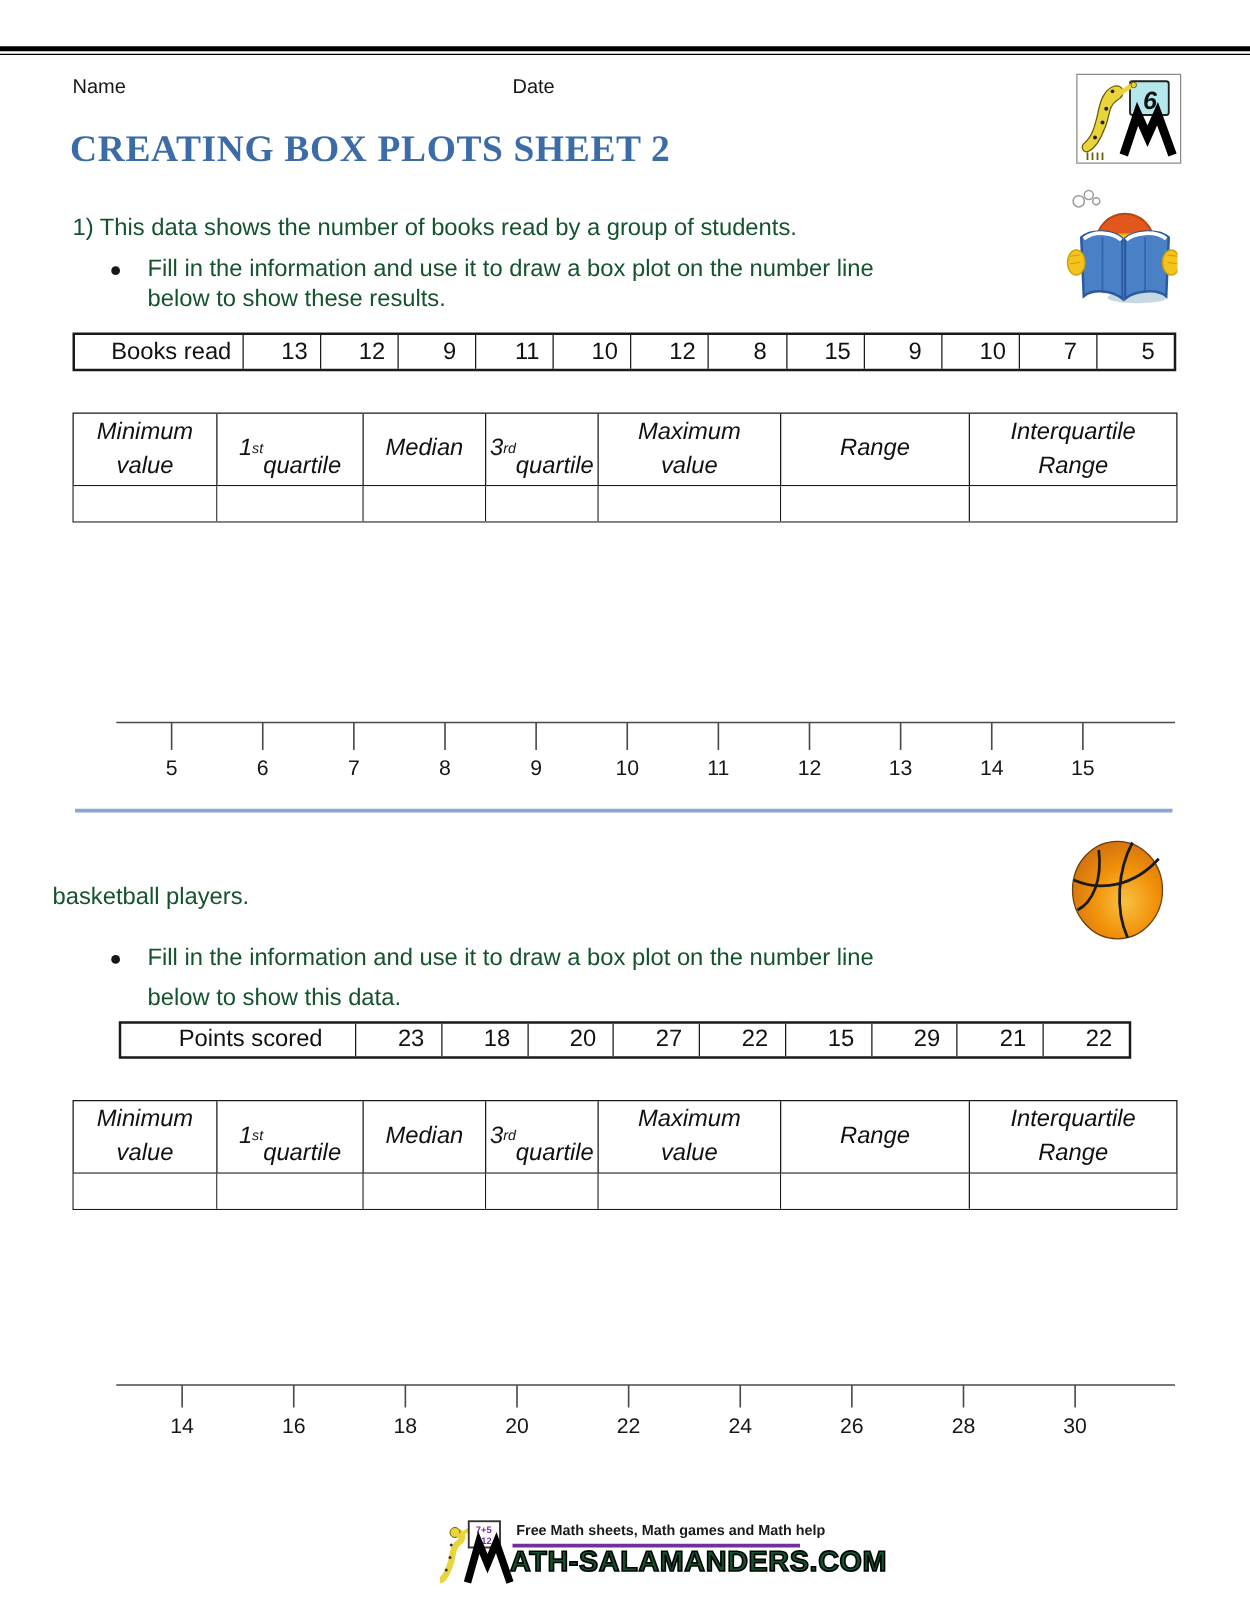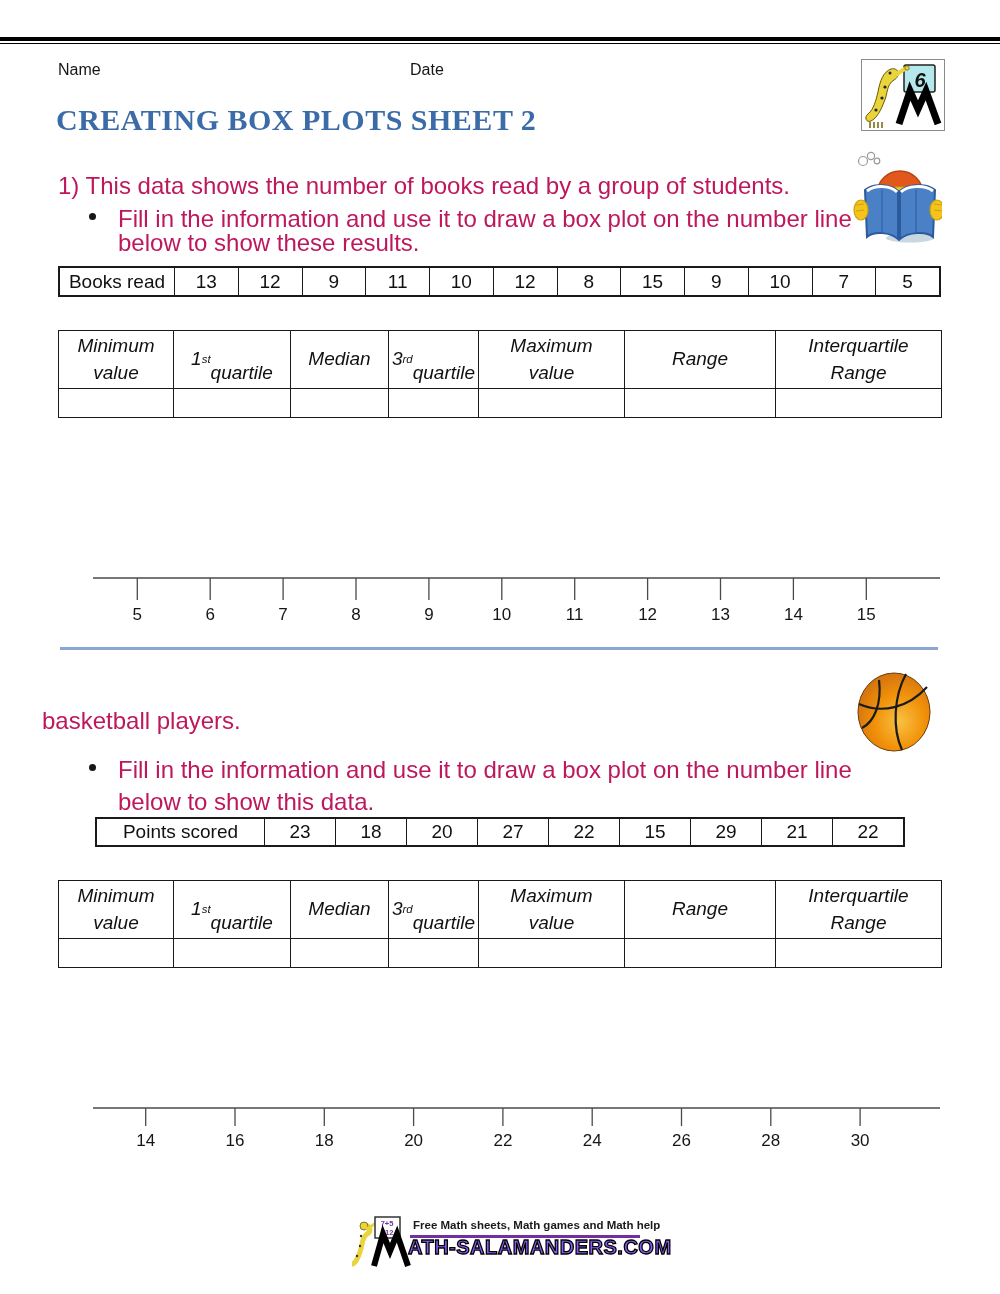--- a/index.html
+++ b/index.html
@@ -12,37 +12,37 @@
   .hdr-label{position:absolute;top:61px;font-size:16px;color:#161616;}
   .name-label{left:58px;}
   .date-label{left:410px;}
 
   .logo-box{position:absolute;left:861px;top:59px;width:84px;height:72px;
             border:1.2px solid #8a8a8a;background:#fff;box-sizing:border-box;}
 
   .page-title{position:absolute;left:56px;top:103px;font-family:"Liberation Serif", serif;
               font-size:30px;font-weight:600;letter-spacing:0.5px;color:var(--title-color,#3c6ca8);}
 
-  .body-text{position:absolute;font-size:24px;color:#be185d;white-space:nowrap;}
+  .body-text{position:absolute;font-size:19px;color:#14532d;white-space:nowrap;}
   .q1-prompt{left:58px;top:172px;}
   .bullet-dot{position:absolute;width:7px;height:7px;border-radius:50%;background:#161616;}
   .b1{left:89px;top:213px;}
   .b2{left:89px;top:764px;}
   .q1-bul1{left:118px;top:205px;}
   .q1-bul2{left:118px;top:229px;}
   .q2-line1{left:58px;top:675px;}
   .q2-line2{left:42px;top:707px;}
   .q2-bul1{left:118px;top:756px;}
   .q2-bul2{left:118px;top:788px;}
 
   .strip-table{position:absolute;display:flex;border:2px solid #1a1a1a;box-sizing:border-box;background:#fff;}
   .books-table{left:58px;top:266px;width:883px;height:31px;}
   .points-table{left:95px;top:817px;width:810px;height:30px;}
   .strip-table .cell{flex:1;display:flex;align-items:center;justify-content:center;
-      font-size:19px;border-right:1.2px solid #1a1a1a;box-sizing:border-box;}
+      font-size:19px;border-right:1.2px solid #1a1a1a;box-sizing:border-box;margin-left:20px;}
   .strip-table .cell:last-child{border-right:none;}
   .books-table .label-cell{flex:0 0 115px;}
   .points-table .label-cell{flex:0 0 168px;}
 
   .stats-table{position:absolute;left:58px;top:330px;display:grid;
       grid-template-columns:115px 117px 98px 90px 146px 151px 165px;
       grid-template-rows:58px 28px;border:1.8px solid #1a1a1a;box-sizing:border-box;background:#fff;font-style:italic;}
   .stats-table.second{top:880px;}
   .scell{border-right:1.2px solid #1a1a1a;box-sizing:border-box;display:flex;
          align-items:center;justify-content:center;text-align:center;}
@@ -58,22 +58,22 @@
 
   .divider{position:absolute;left:60px;top:647px;width:878px;height:2.5px;
            background:var(--divider-color,#8aa7d4);}
 
   .reader-art{position:absolute;left:852px;top:150px;}
   .basketball{position:absolute;left:856px;top:672px;}
 
   .footer-logo{position:absolute;left:352px;top:1214px;}
   .tagline{position:absolute;left:413px;top:1219px;font-size:11.5px;font-weight:bold;color:#1a1a1a;white-space:nowrap;}
   .purple-rule{position:absolute;left:410px;top:1235px;width:230px;height:2.5px;background:var(--rule-color,#7030a0);}
-  .wordmark{position:absolute;left:408px;top:1236px;font-size:20px;font-weight:bold;
-            letter-spacing:0.5px;color:#8b5cf6;-webkit-text-stroke:1.3px #000;white-space:nowrap;
+  .wordmark{position:absolute;left:408px;top:1236px;font-size:23px;font-weight:bold;
+            letter-spacing:0.5px;color:#14532d;-webkit-text-stroke:1.3px #000;white-space:nowrap;
             font-family:"Liberation Sans", sans-serif;}
 </style>
 </head>
 <body>
 
 <div class="page">
 
   <div class="topbar"></div>
 
   <span class="hdr-label name-label">Name</span>

